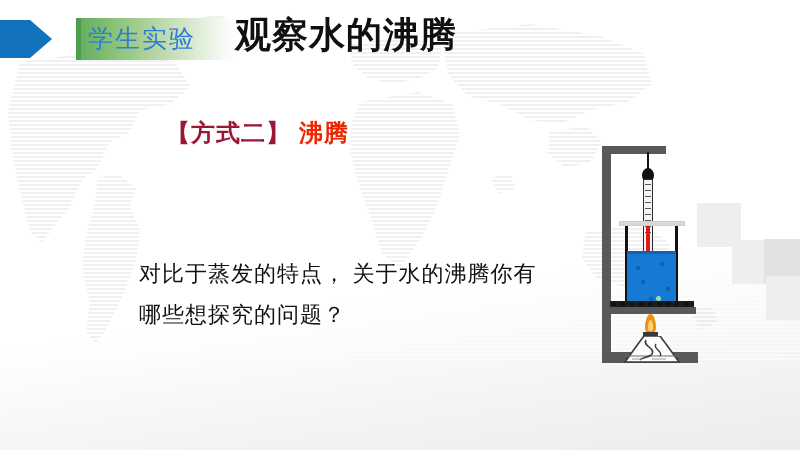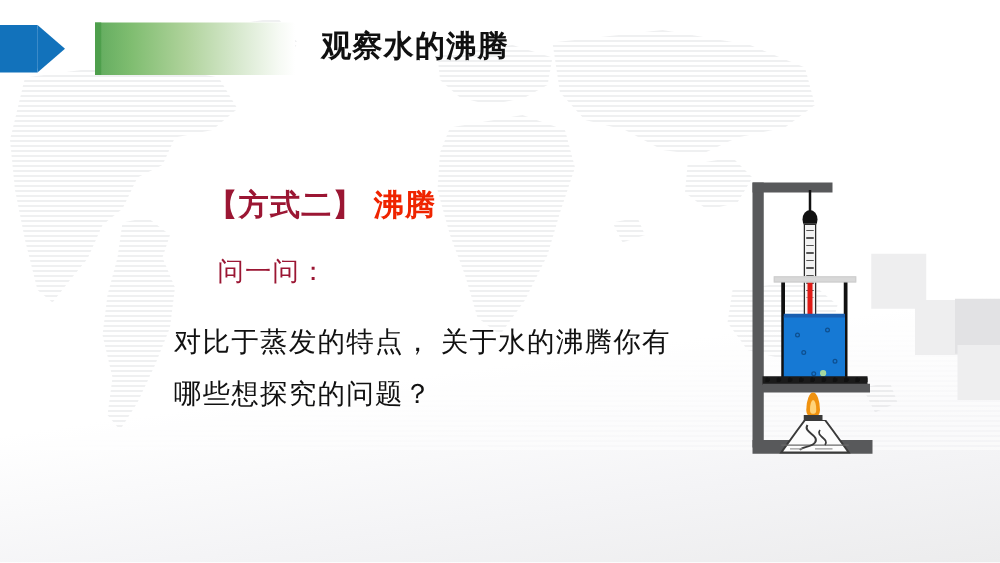--- a/index.html
+++ b/index.html
@@ -37,27 +37,27 @@
   .chev-dark{position:absolute;left:0;top:2px;height:38px;width:30px;background:#1272bb;}
   .chev-dark:after{content:"";position:absolute;left:30px;top:0;width:0;height:0;
      border-top:19px solid transparent;border-bottom:19px solid transparent;
      border-left:22px solid #1272bb;}
   .green-band{position:absolute;left:76px;top:0;width:160px;height:42px;
      background:linear-gradient(to right,#61ab5e 0%,#7fbd70 18%,#aed29a 45%,#d8e9cf 72%,#f6faf4 92%,#ffffff 100%);}
   .green-band:before{content:"";position:absolute;left:0;top:0;width:5px;height:42px;background:#4e9f4c;}
   .banner-label{position:absolute;left:88px;top:18px;width:150px;height:42px;
      line-height:42px;font-size:25px;color:#2f7fd0;letter-spacing:2px;
      font-family:"Liberation Serif","DejaVu Serif",serif;}
-  .slide-title{position:absolute;left:257px;top:16px;font-size:24px;font-weight:bold;
+  .slide-title{position:absolute;left:235px;top:16px;font-size:36px;font-weight:bold;
      color:#101010;letter-spacing:1px;line-height:44px;
-     font-family:Liberation Sans, sans-serif;}
+     font-family:Liberation Mono, monospace;}
 
   
   .mode-head{position:absolute;left:166px;top:118px;font-size:24px;font-weight:bold;
-     letter-spacing:1px;line-height:30px;margin-top:32px;}
+     letter-spacing:1px;line-height:30px;}
   .mode-head .mh-a{color:#9b1633;}
   .mode-head .mh-b{color:#ef2400;padding-left:8px;}
 
   .ask{position:absolute;left:174px;top:203px;font-size:21px;color:#9b1633;
        letter-spacing:1px;line-height:28px;}
 
   .para{position:absolute;left:139px;top:253px;width:400px;font-size:22px;color:#111;
         line-height:41px;letter-spacing:1px;}
 
   
@@ -107,28 +107,28 @@
   <div class="sq d" style="left:764px;top:239px;width:44px;height:44px;"></div>
   <div class="sq" style="left:766px;top:276px;width:44px;height:44px;"></div>
 
   <div class="banner">
     <div class="arrow-wrap">
       <div class="chev-light"></div>
       <div class="chev-dark"></div>
     </div>
     <div class="green-band"></div>
   </div>
+  <div class="banner-label">学生实验</div>
 
   <div class="slide-title">观察水的沸腾</div>
 
   <div class="mode-head">
     <span class="mh-a">【方式二】</span><span class="mh-b">沸腾</span>
   </div>
 
-  <div class="ask">问一问：</div>
 
   <div class="para">对比于蒸发的特点， 关于水的沸腾你有哪些想探究的问题？</div>
 
   <div class="rig">
 
     <div class="r-el dk" style="left:6px;top:0px;width:9px;height:212px;"></div>
 
     <div class="r-el dk" style="left:6px;top:206px;width:96px;height:11px;"></div>
 
     <div class="r-el dk" style="left:6px;top:0px;width:64px;height:8px;"></div>

